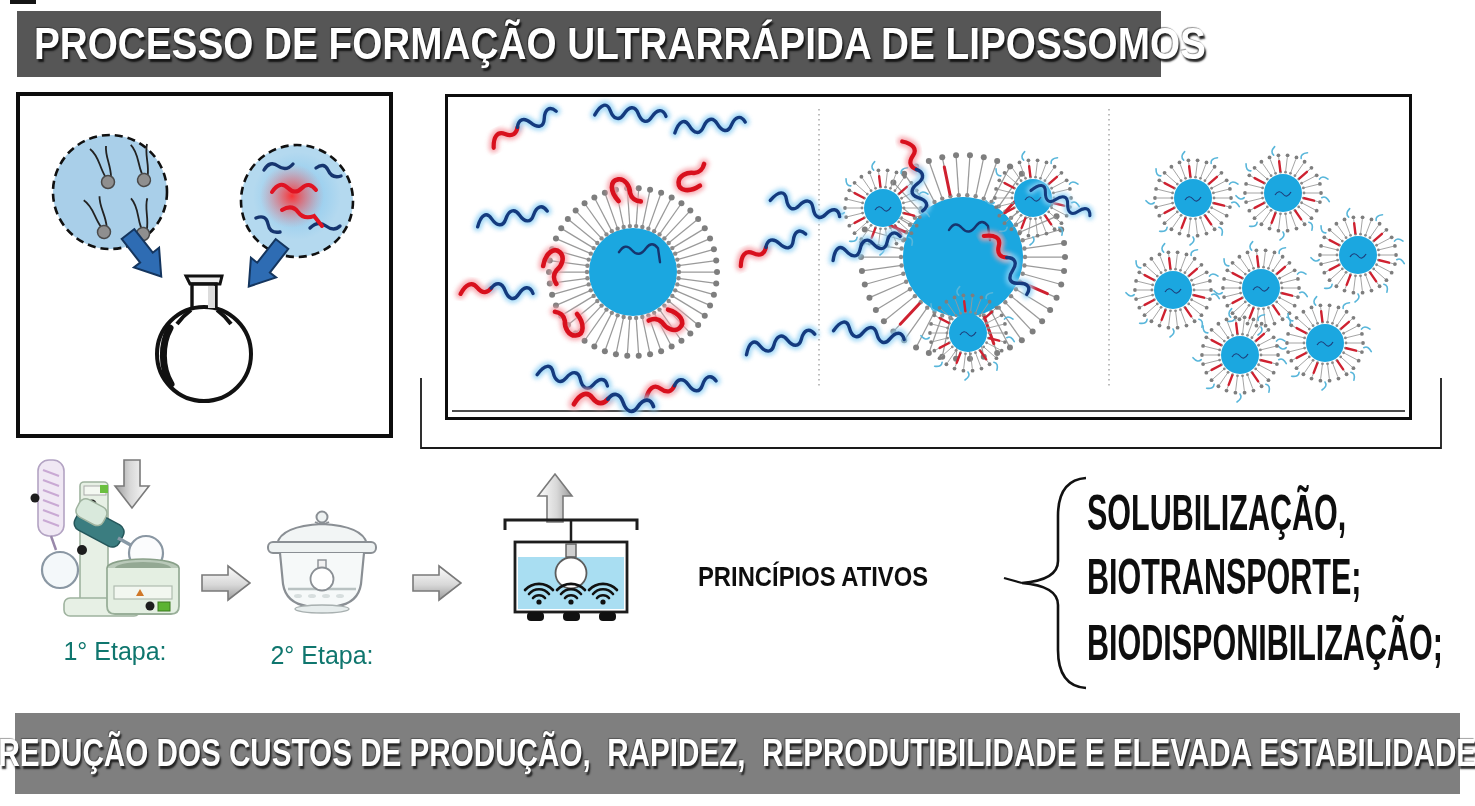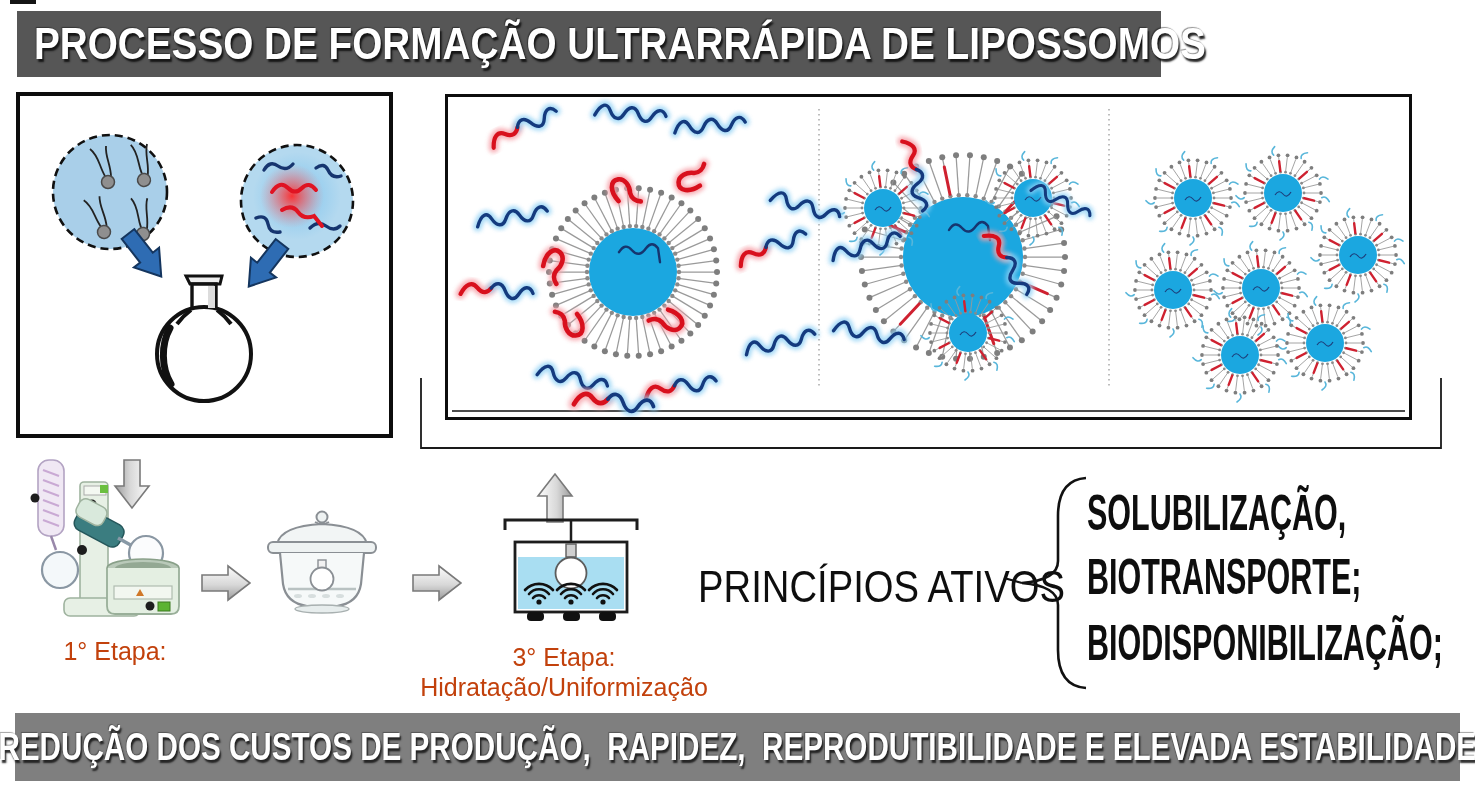--- a/index.html
+++ b/index.html
@@ -5,27 +5,27 @@
   html,body{margin:0;padding:0;background:#fff;}
   #stage{position:relative;width:1475px;height:806px;background:#fff;overflow:hidden;
          font-family:"Liberation Sans",sans-serif;}
   .abs{position:absolute;}
   .banner{display:flex;align-items:center;color:#fff;font-weight:bold;}
   .cond{display:inline-block;transform-origin:left center;white-space:pre;}
   #title-banner{left:17px;top:11px;width:1127px;height:66px;background:#565656;padding-left:17px;}
   #title-banner .cond{transform:scaleX(.86);font-size:45px;letter-spacing:0px;
       text-shadow:2px 3px 2px rgba(15,15,15,.9),-1px -1px 1px rgba(15,15,15,.45);}
   #corner-tick{left:10px;top:0;width:26px;height:4px;background:#141414;}
-  #bottom-banner{left:15px;top:713px;width:1445px;height:68px;background:#7f7f7f;justify-content:center;}
+  #bottom-banner{left:15px;top:713px;width:1445px;height:81px;background:#7f7f7f;justify-content:center;}
   #bottom-banner .cond{transform:scaleX(.78);transform-origin:center center;font-size:38px;
       text-shadow:2px 3px 2px rgba(25,25,25,.9),-1px -1px 1px rgba(25,25,25,.4);}
   #mix-box{left:16px;top:92px;width:377px;height:346px;border:4px solid #0d0d0d;background:#fff;box-sizing:border-box;}
   #lipo-box{left:445px;top:94px;width:967px;height:326px;border:3px solid #0d0d0d;background:#fff;box-sizing:border-box;}
-  .step-label{color:#c2410c;font-size:25px;text-align:center;line-height:30px;}
-  #actives-label{left:698px;top:561px;font-size:45px;font-weight:normal;color:#0e0e0e;}
+  .step-label{color:#0f766e;font-size:25px;text-align:center;line-height:30px;}
+  #actives-label{left:698px;top:561px;font-size:28px;font-weight:bold;color:#0e0e0e;}
   #actives-label .cond{transform:scaleX(.85);}
   .active-item{left:1087px;font-size:50px;font-weight:bold;color:#0e0e0e;line-height:52px;}
   .active-item .cond{transform:scaleX(.61);}
   svg{display:block;}
 </style>
 </head>
 <body>
 
 <div id="stage">
 
@@ -1501,24 +1501,21 @@
       <rect x="30" y="92" width="17" height="9" rx="4" fill="#111"></rect>
       <rect x="66" y="92" width="17" height="9" rx="4" fill="#111"></rect>
       <rect x="102" y="92" width="17" height="9" rx="4" fill="#111"></rect>
     </g>
   </svg>
 
   <div class="abs step-label" style="left:12px;top:636px;width:206px;">
     <div>1° Etapa:</div>
   </div>
   <div class="abs step-label" style="left:230px;top:640px;width:184px;">
-  </div>
-  <div class="abs step-label" style="left:414px;top:642px;width:300px;">
-    <div>3° Etapa:</div>
-    <div>Hidratação/Uniformização</div>
+    <div>2° Etapa:</div>
   </div>
 
   <div id="actives-label" class="abs">
     <span class="cond">PRINCÍPIOS ATIVOS</span>
   </div>
 
   <svg class="abs" style="left:1000px;top:468px;" width="100" height="228" viewBox="0 0 100 228">
     <path d="M4,110 L22,115" stroke="#111" stroke-width="2.2" fill="none"></path>
     <path d="M86,10 Q58,12 58,48 L58,93 Q58,112 22,115 Q58,118 58,137 L58,182 Q58,218 86,220" stroke="#111" stroke-width="2.6" fill="none"></path>
   </svg>

